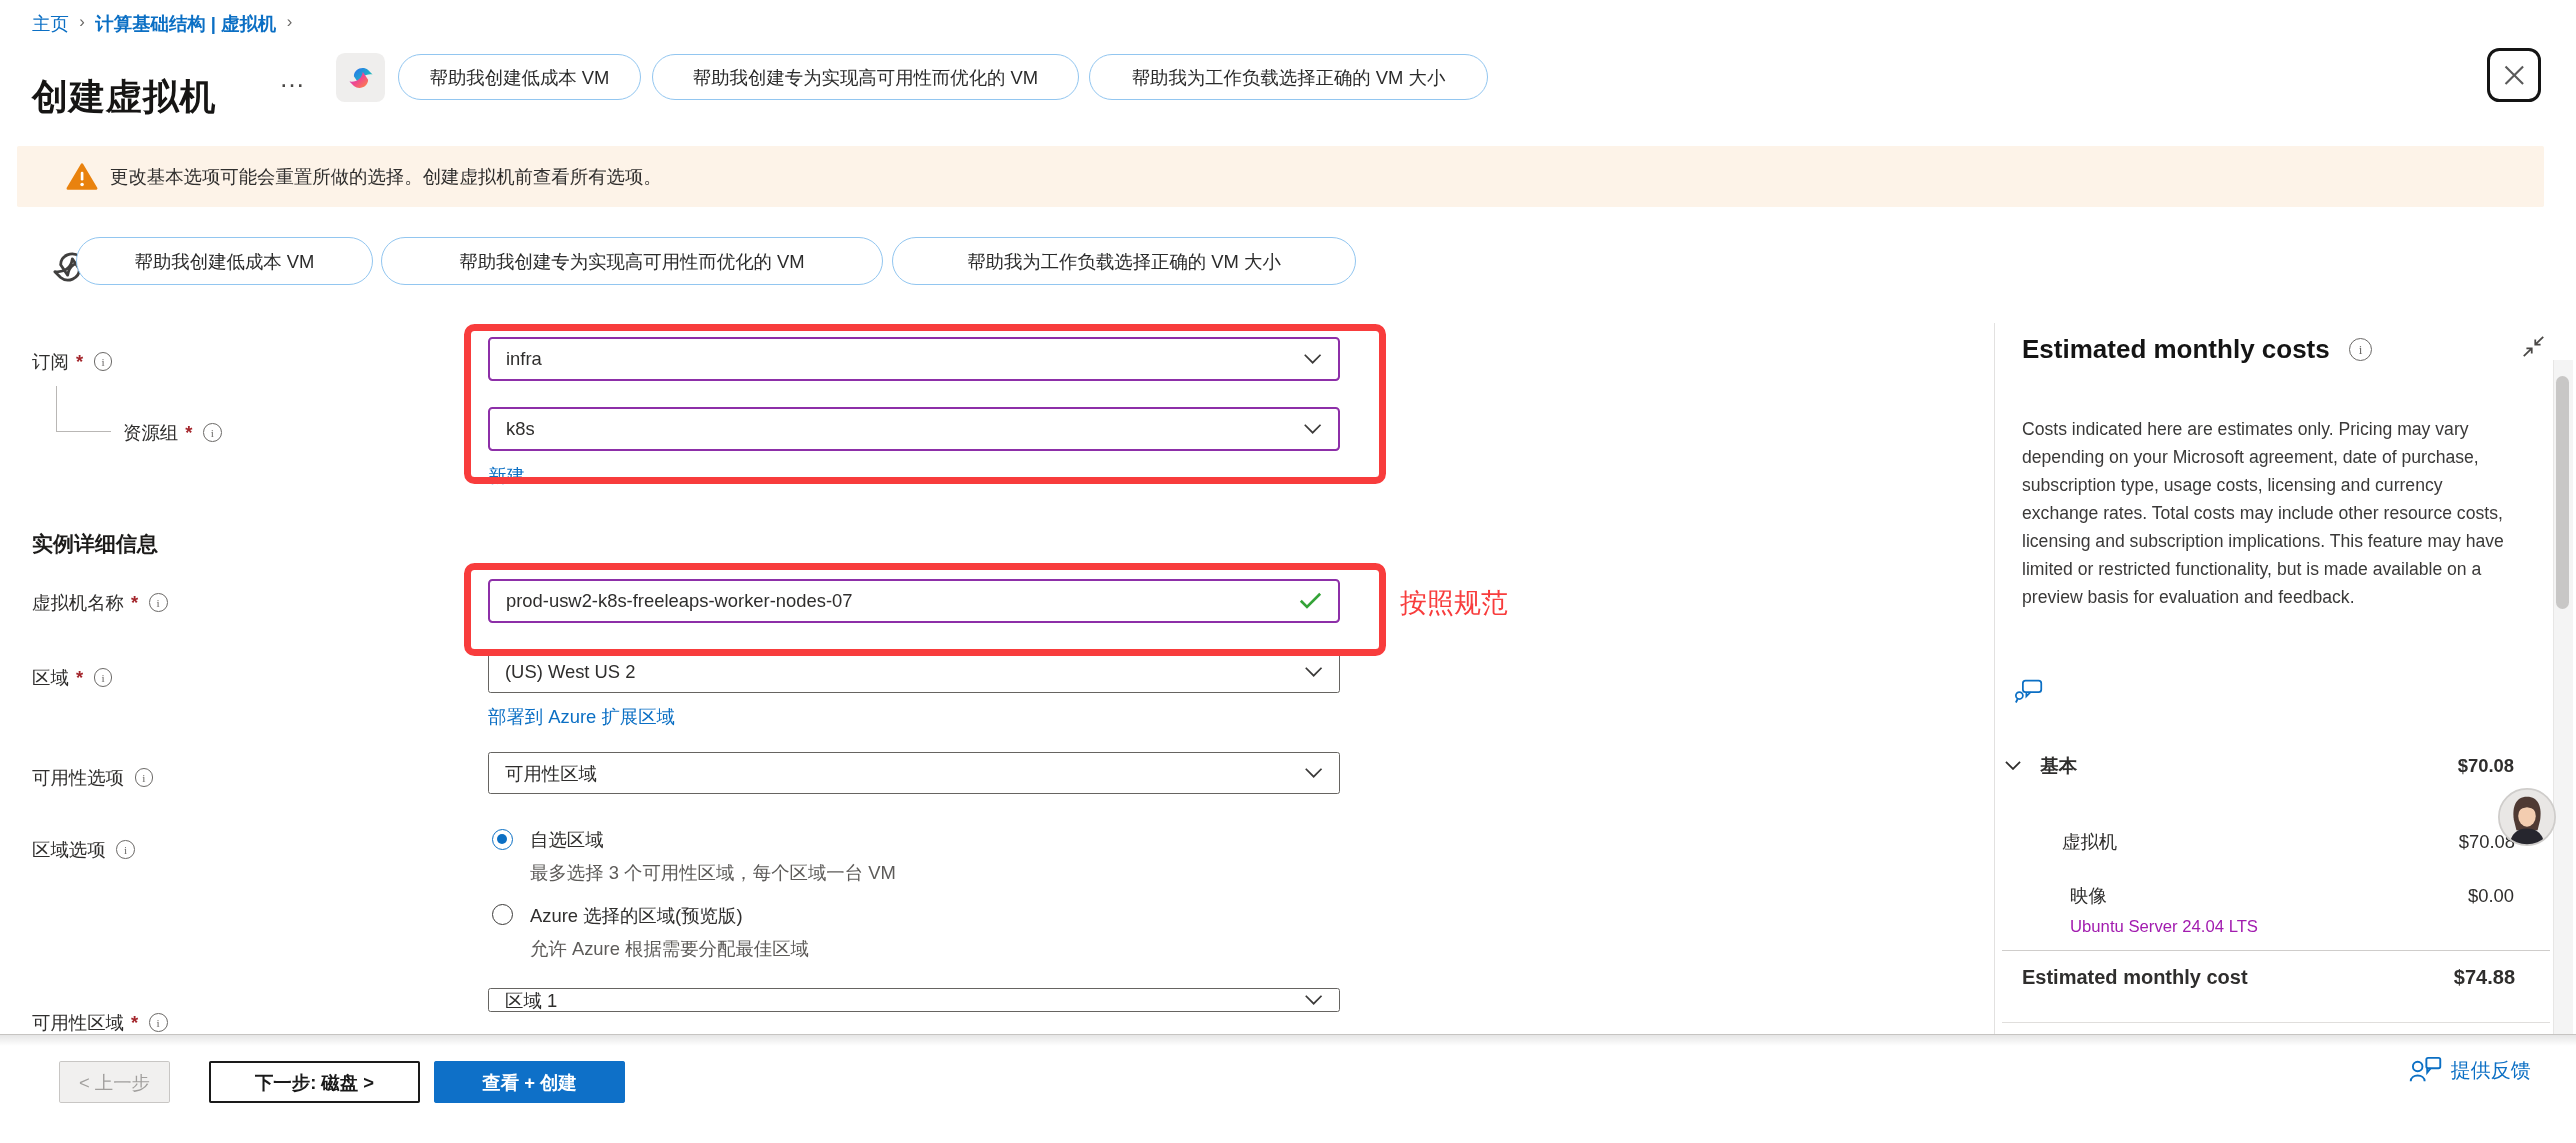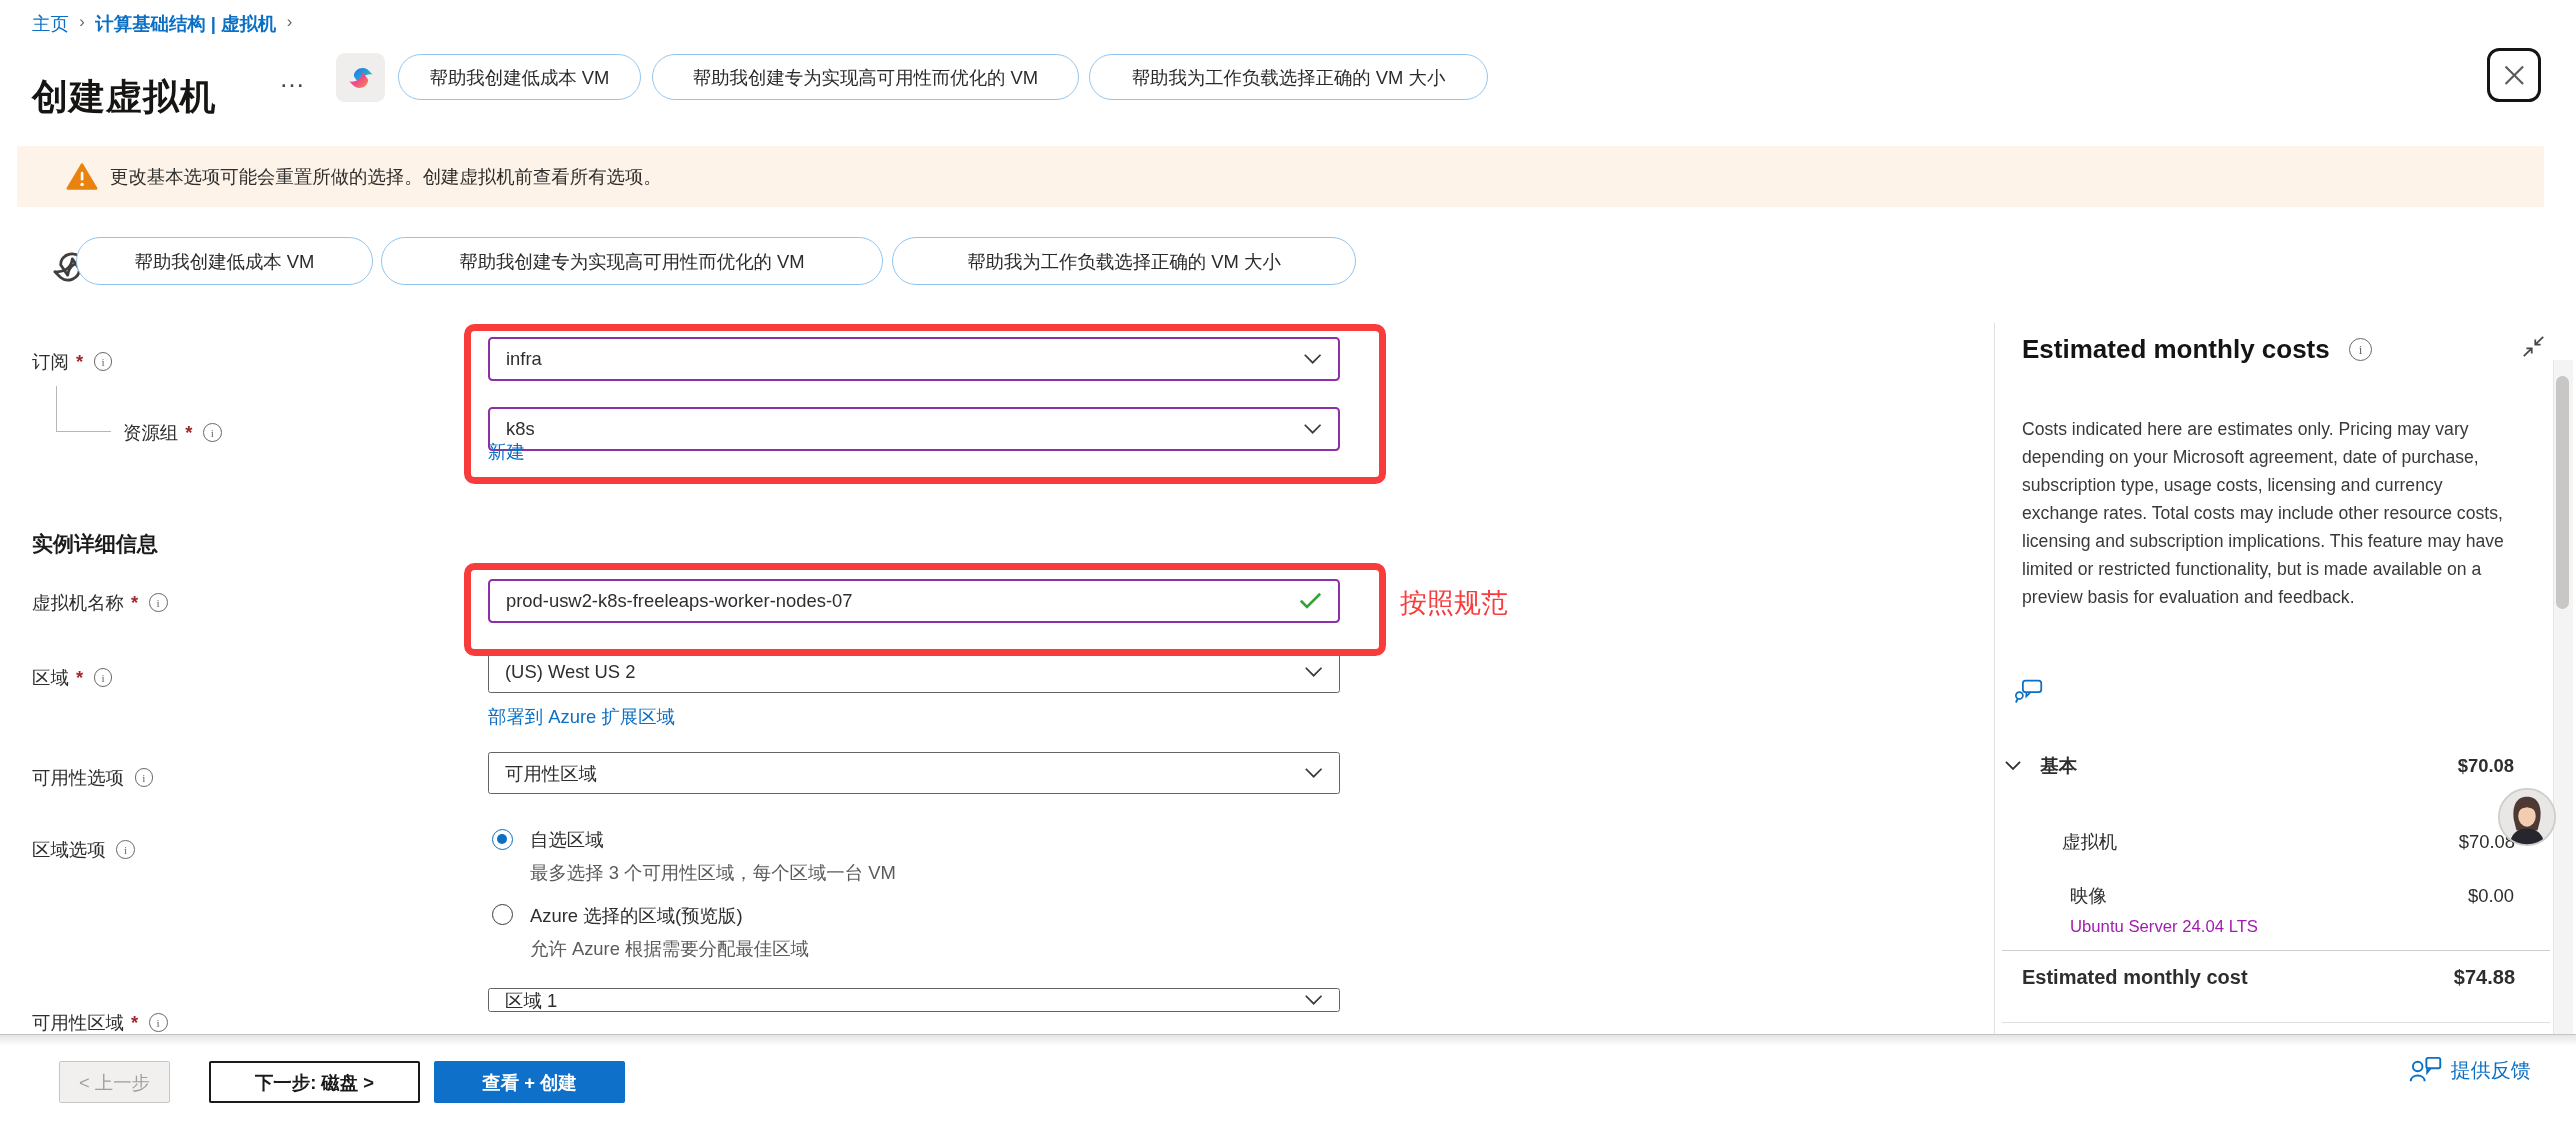--- a/index.html
+++ b/index.html
@@ -178,21 +178,21 @@
     <span class="info-i"></span>
   </div>
   <div class="control dropdown purple" style="top:407px;">
     <span>k8s</span>
     <span>
       <svg width="19.3" height="11.4" viewBox="0 0 22 13">
           <polyline points="2,2 11,11 20,2" fill="none" stroke="#3b3a39" stroke-width="2"></polyline>
         </svg>
     </span>
   </div>
-  <a class="abs link" style="left:488px;top:439px;text-align:right;">新建</a>
+  <a class="abs link" style="left:488px;top:463px;text-align:right;">新建</a>
 
   <div class="abs section-title" style="top:530px;">实例详细信息</div>
 
   <div class="field-label" style="top:590px;text-align:right;">
     <span>虚拟机名称</span>
       <span class="req">*</span>
     <span class="info-i"></span>
   </div>
   <div class="control textfield purple" style="top:579px;">
     <span>prod-usw2-k8s-freeleaps-worker-nodes-07</span>

